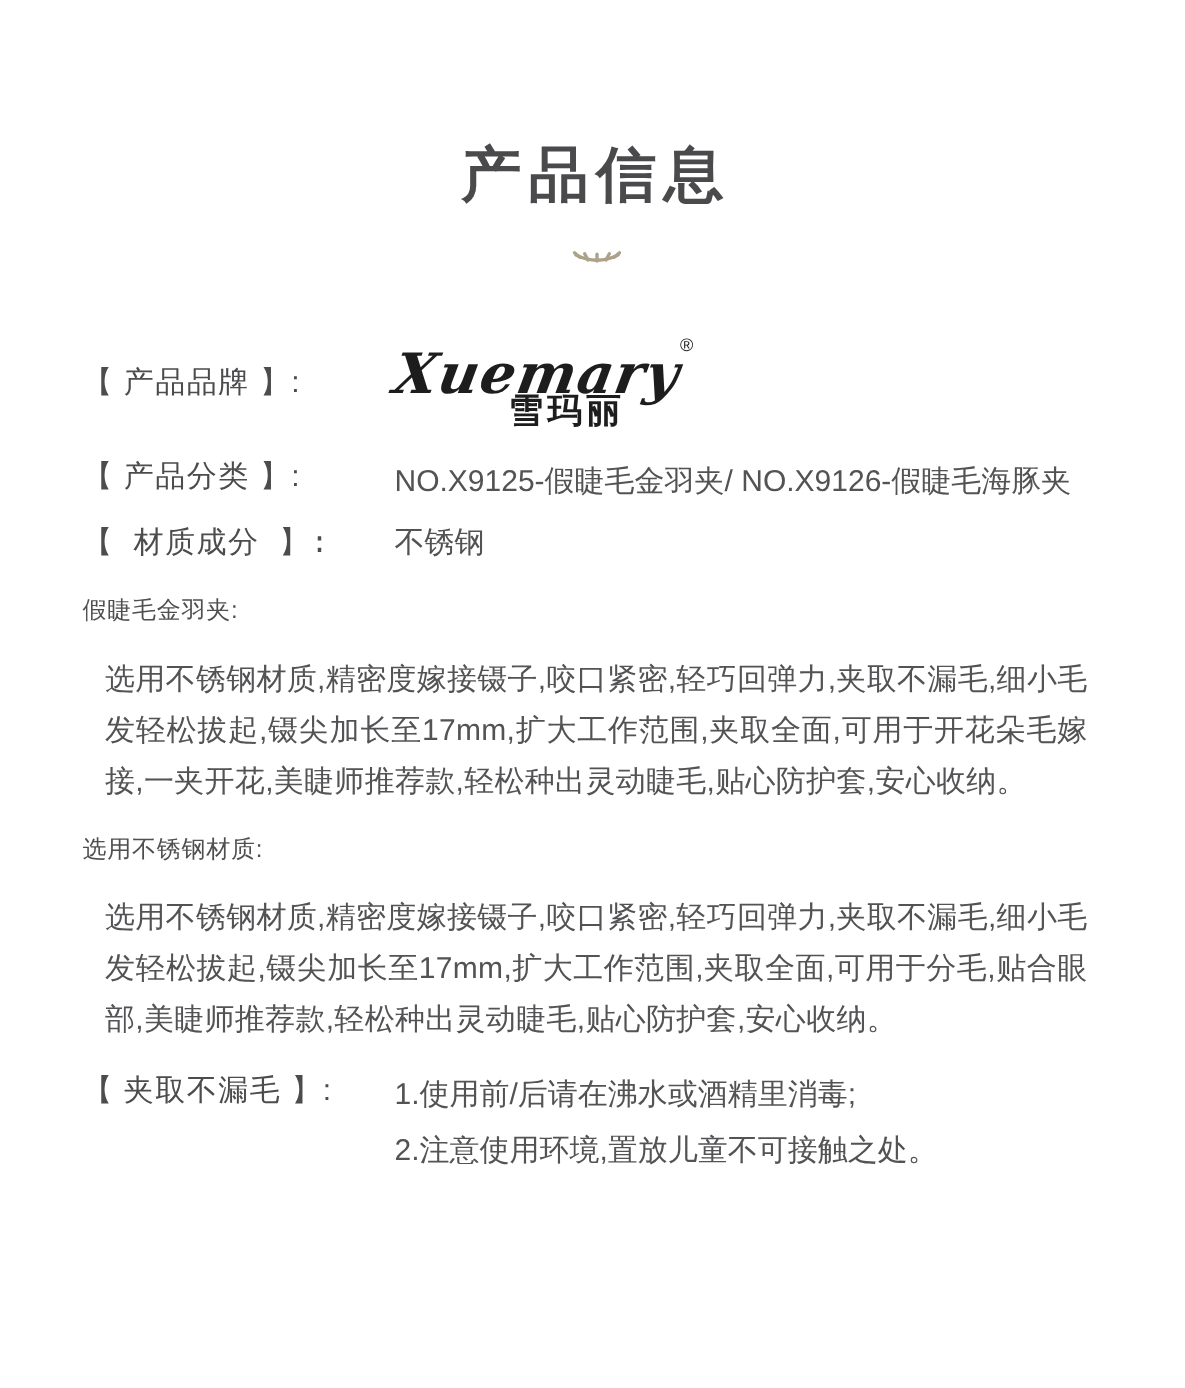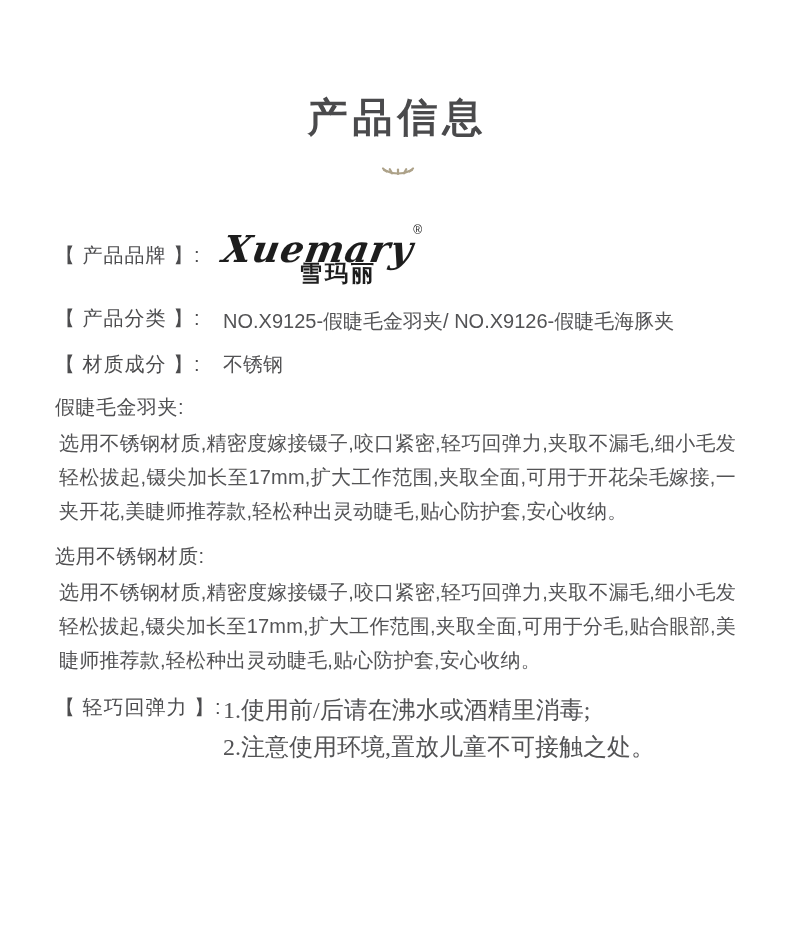--- a/index.html
+++ b/index.html
@@ -18,21 +18,21 @@
   .page{width:790px;height:925px;padding:0 50px 0 55px;}
 
   .title{
     margin:92px 0 0;text-align:center;
     font-size:40px;line-height:50px;font-weight:700;
     letter-spacing:5px;color:var(--title-color);
   }
   .lash-wrap{margin-top:22px;text-align:center;height:16px;color:var(--accent);}
   .lash-wrap svg{display:inline-block;vertical-align:top;}
 
-  .info-row{display:flex;align-items:flex-start;font-size:20px;}
+  .info-row{display:flex;align-items:flex-start;font-size:20px;gap:40px;}
   .info-label{
     flex:0 0 168px;white-space:nowrap;color:#4c4c4e;
     letter-spacing:1px;line-height:30px;
   }
   .info-value{flex:1;line-height:30px;}
 
   .brand-row{margin-top:44px;align-items:center;}
   .logo{position:relative;line-height:1;}
   .logo-script{
     font-family:"DejaVu Serif","Liberation Serif",serif;
@@ -42,35 +42,35 @@
   }
   .logo-reg{font-size:12px;color:var(--logo-color);vertical-align:28px;font-style:normal;}
   .logo-cn{
     font-size:23px;font-weight:700;color:var(--logo-color);
     letter-spacing:3px;margin:-6px 0 0 76px;
   }
 
   .category-row{margin-top:18px;justify-content:center;}
   .cat-line{line-height:36px;}
 
-  .material-row{margin-top:10px;}
+  .material-row{margin-top:10px;font-family:Liberation Mono, monospace;}
 
   .section{margin-top:15px;}
   .section-heading{
-    margin:0 0 5px;font-size:20px;font-weight:400;
+    margin:0 0 5px;font-size:16px;font-weight:400;
     line-height:27px;color:#4f4f51;letter-spacing:0.5px;
   }
   .section-body{
-    margin:4px;font-size:20px;line-height:34px;
+    margin:15px;font-size:20px;line-height:34px;
     letter-spacing:0.2px;text-align:justify;color:var(--text-color);
   }
 
   .notes-row{margin-top:15px;}
   .notes-items{flex:1;}
-  .note-line{line-height:37px;font-size:24px;font-family:Liberation Serif, serif;}
+  .note-line{line-height:37px;font-size:20px;}
 </style>
 </head>
 <body>
 
 <div class="page">
 
   <h1 class="title">产品信息</h1>
 
   <div class="lash-wrap">
     <svg width="34" height="16" viewBox="0 0 34 16" fill="none" stroke="currentColor" stroke-width="2.2" stroke-linecap="round">
@@ -110,20 +110,20 @@
     <p class="section-body">选用不锈钢材质,精密度嫁接镊子,咬口紧密,轻巧回弹力,夹取不漏毛,细小毛发轻松拔起,镊尖加长至17mm,扩大工作范围,夹取全面,可用于开花朵毛嫁接,一夹开花,美睫师推荐款,轻松种出灵动睫毛,贴心防护套,安心收纳。</p>
   </div>
 
   <div class="section">
     <h2 class="section-heading">选用不锈钢材质:</h2>
     <p class="section-body">选用不锈钢材质,精密度嫁接镊子,咬口紧密,轻巧回弹力,夹取不漏毛,细小毛发轻松拔起,镊尖加长至17mm,扩大工作范围,夹取全面,可用于分毛,贴合眼部,美睫师推荐款,轻松种出灵动睫毛,贴心防护套,安心收纳。</p>
   </div>
 
 
   <div class="info-row notes-row">
-    <div class="info-label">【 轻巧回弹力 】:</div>
+    <div class="info-label">【 夹取不漏毛 】:</div>
     <div class="notes-items">
       <div class="note-line">1.使用前/后请在沸水或酒精里消毒;</div>
       <div class="note-line">2.注意使用环境,置放儿童不可接触之处。</div>
     </div>
   </div>
 
 </div>
 
 </body></html>

